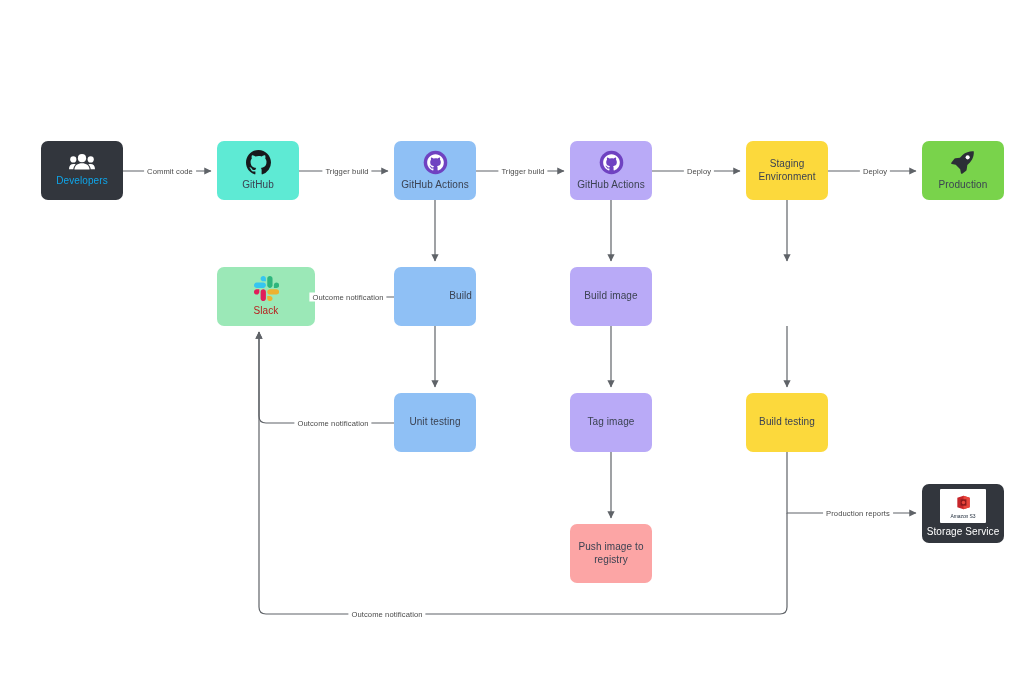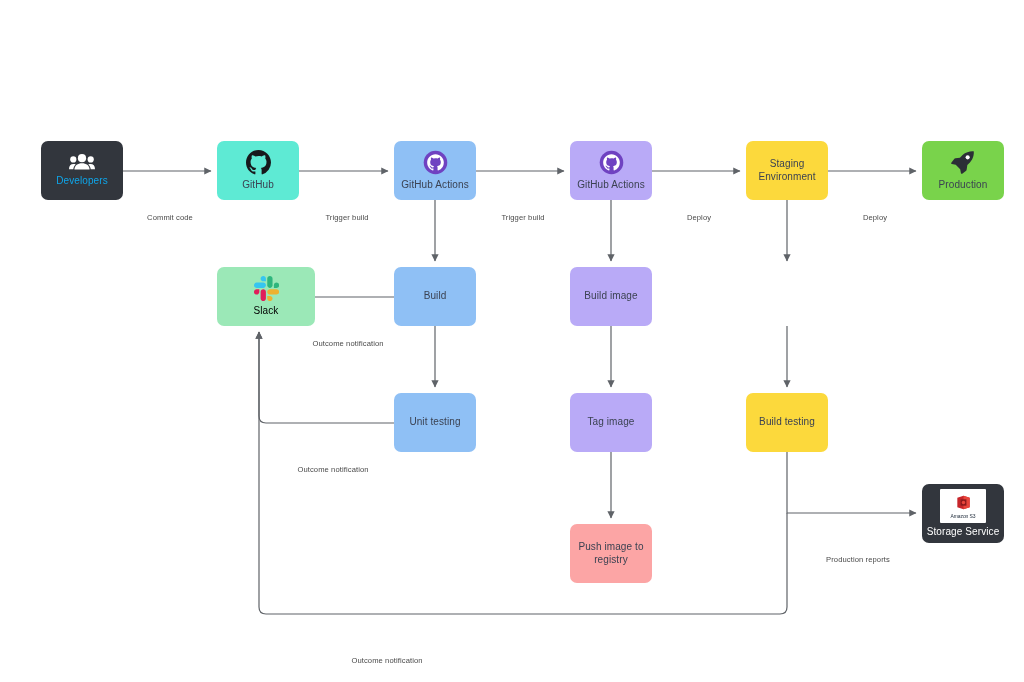--- a/index.html
+++ b/index.html
@@ -54,21 +54,20 @@
 
   .edge-label {
     position: absolute;
     font-size: 7.6px;
     color: #4a4a4a;
     background: #ffffff;
     padding: 0 3px;
     white-space: nowrap;
     transform: translate(-50%, -50%);
     letter-spacing: 0.1px;
-    margin-top: 46px;
   }
 
   
   .s3-plate {
     background: #ffffff;
     width: 46px;
     height: 34px;
     border-radius: 1px;
     display: flex;
     flex-direction: column;
@@ -190,39 +189,39 @@
       <svg width="26" height="26" viewBox="0 0 24 24">
         <path fill="#2b2f36" d="M21.9,2.1C19.3,1.7 14.6,2.6 11.6,5.6L9.2,8L5.1,8.6C4.5,8.7 4,9 3.7,9.4L1.2,12.7
           C0.9,13.2 1.2,13.8 1.7,13.9L5.3,14.6L9.4,18.7L10.1,22.3C10.2,22.8 10.8,23.1 11.3,22.8L14.6,20.3
           C15,20 15.3,19.5 15.4,18.9L16,14.8L18.4,12.4C21.4,9.4 22.3,4.7 21.9,2.1Z"></path>
         <circle cx="16.3" cy="7.7" r="1.9" fill="#ffffff"></circle>
       </svg>
     </div>
     <div class="label">Production</div>
   </div>
 
-  <div class="node" style="left:217px;top:267px;width:98px;height:59px;background:#9be8b7;color:#000000;">
+  <div class="node" style="left:217px;top:267px;width:98px;height:59px;background:#9be8b7;color:#b91c1c;">
     <div class="icon">
       <svg width="25" height="25" viewBox="0 0 122 122">
         <g>
           <path fill="#e01e5a" d="M25.8,77.6c0,7.1-5.8,12.9-12.9,12.9S0,84.7,0,77.6s5.8-12.9,12.9-12.9h12.9V77.6z"></path>
           <path fill="#e01e5a" d="M32.3,77.6c0-7.1,5.8-12.9,12.9-12.9s12.9,5.8,12.9,12.9v32.3c0,7.1-5.8,12.9-12.9,12.9 s-12.9-5.8-12.9-12.9V77.6z"></path>
           <path fill="#36c5f0" d="M45.2,25.8c-7.1,0-12.9-5.8-12.9-12.9S38.1,0,45.2,0s12.9,5.8,12.9,12.9v12.9H45.2z"></path>
           <path fill="#36c5f0" d="M45.2,32.3c7.1,0,12.9,5.8,12.9,12.9s-5.8,12.9-12.9,12.9H12.9C5.8,58.1,0,52.3,0,45.2 s5.8-12.9,12.9-12.9H45.2z"></path>
           <path fill="#2eb67d" d="M97,45.2c0-7.1,5.8-12.9,12.9-12.9s12.9,5.8,12.9,12.9s-5.8,12.9-12.9,12.9H97V45.2z"></path>
           <path fill="#2eb67d" d="M90.5,45.2c0,7.1-5.8,12.9-12.9,12.9s-12.9-5.8-12.9-12.9V12.9C64.7,5.8,70.5,0,77.6,0 s12.9,5.8,12.9,12.9V45.2z"></path>
           <path fill="#ecb22e" d="M77.6,97c7.1,0,12.9,5.8,12.9,12.9s-5.8,12.9-12.9,12.9s-12.9-5.8-12.9-12.9V97H77.6z"></path>
           <path fill="#ecb22e" d="M77.6,90.5c-7.1,0-12.9-5.8-12.9-12.9s5.8-12.9,12.9-12.9h32.3c7.1,0,12.9,5.8,12.9,12.9 s-5.8,12.9-12.9,12.9H77.6z"></path>
         </g>
       </svg>
     </div>
     <div class="label">Slack</div>
   </div>
 
-  <div class="node plain" style="left:394px;top:267px;width:82px;height:59px;background:#8fc0f5;color:#3b4252;">
+  <div class="node plain" style="left:394px;top:267px;width:82px;height:59px;background:#8fc0f5;color:#3b4252;align-items:flex-end;">
     <div class="label">Build</div>
   </div>
 
   <div class="node plain" style="left:570px;top:267px;width:82px;height:59px;background:#b9aaf7;color:#3b4252;">
     <div class="label">Build image</div>
   </div>
 
 
   <div class="node plain" style="left:394px;top:393px;width:82px;height:59px;background:#8fc0f5;color:#3b4252;">
     <div class="label">Unit testing</div>

